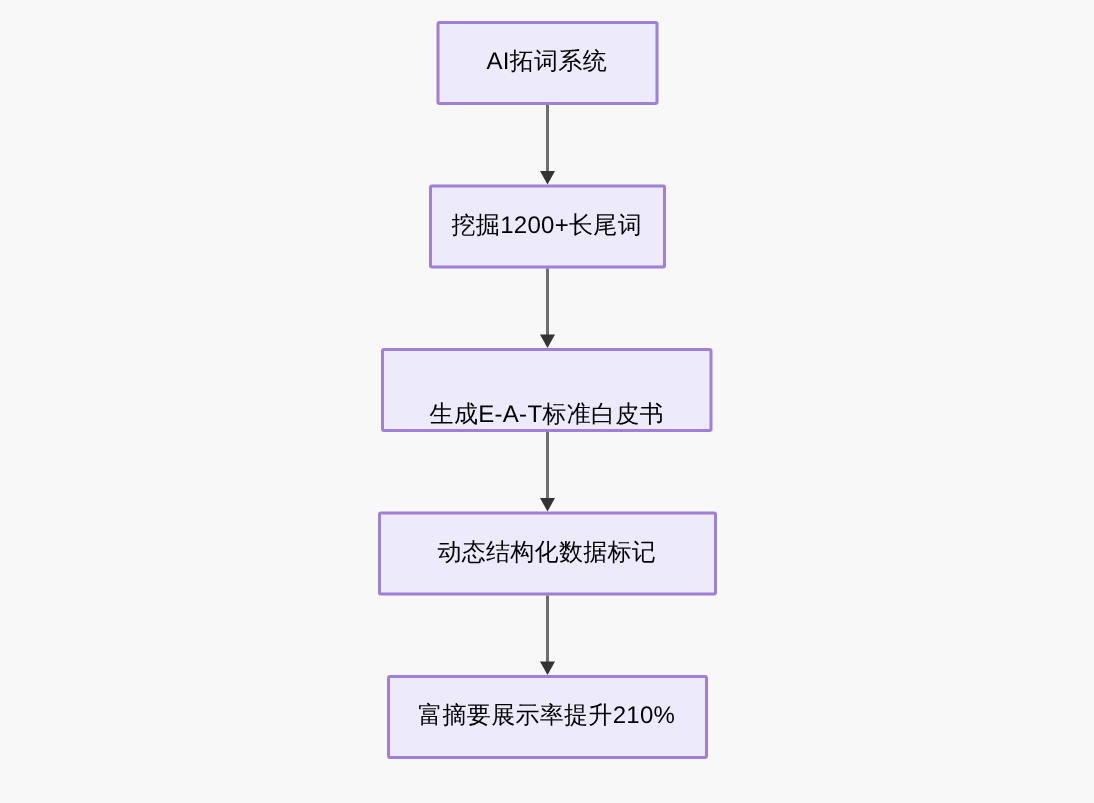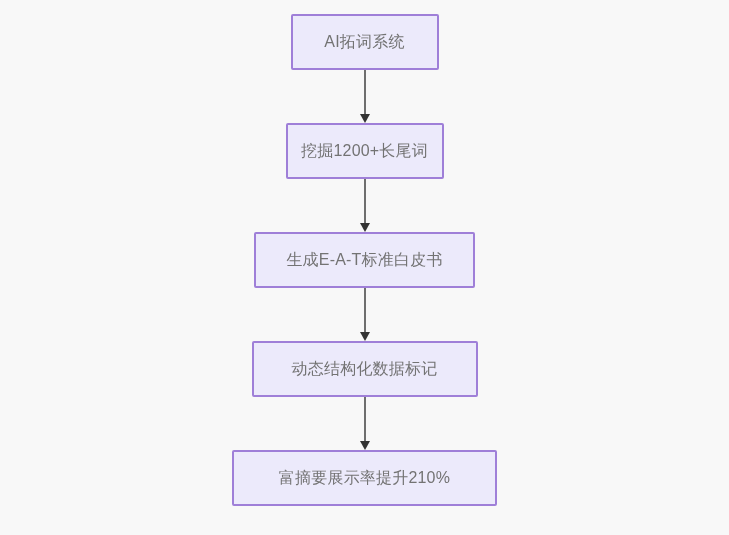--- a/index.html
+++ b/index.html
@@ -39,31 +39,31 @@
     height: 56px;
     display: flex;
     align-items: center;
     justify-content: center;
     padding: 0 20px;
     white-space: nowrap;
   }
 
   .node-label {
     font-size: 16px;
-    color: #737373;
+    color: #000000;
     line-height: 1.2;
     letter-spacing: 0.2px;
   }
 
   
   .node-w1 { width: 148px; }
   .node-w2 { width: 158px; }
-  .node-w3 { width: 221px; }
+  .node-w3 { width: 221px; align-items: flex-end; }
   .node-w4 { width: 226px; }
-  .node-w5 { width: 265px; }
+  .node-w5 { width: 214px; }
 
   .connector {
     position: relative;
     width: 14px;
     height: 53px;
     display: flex;
     justify-content: center;
   }
   .connector .line {
     position: absolute;

